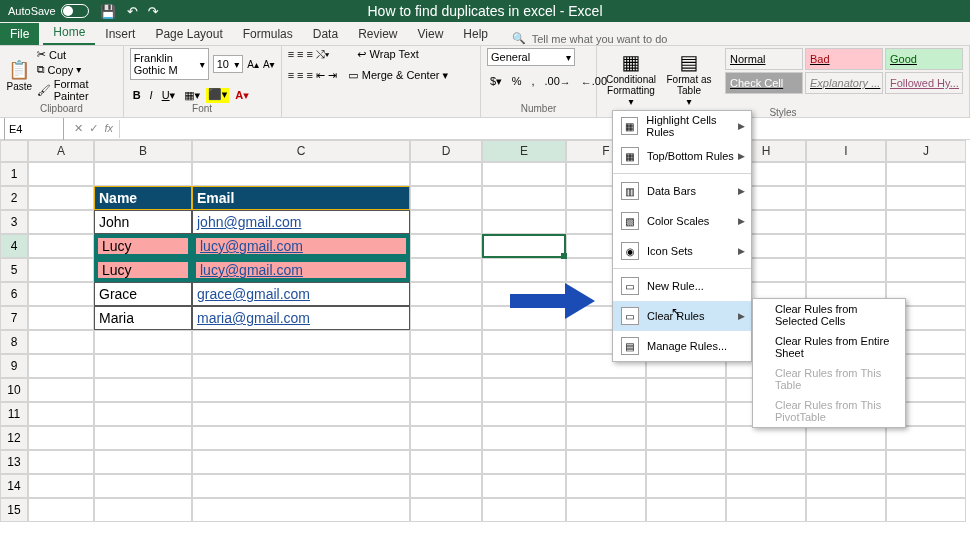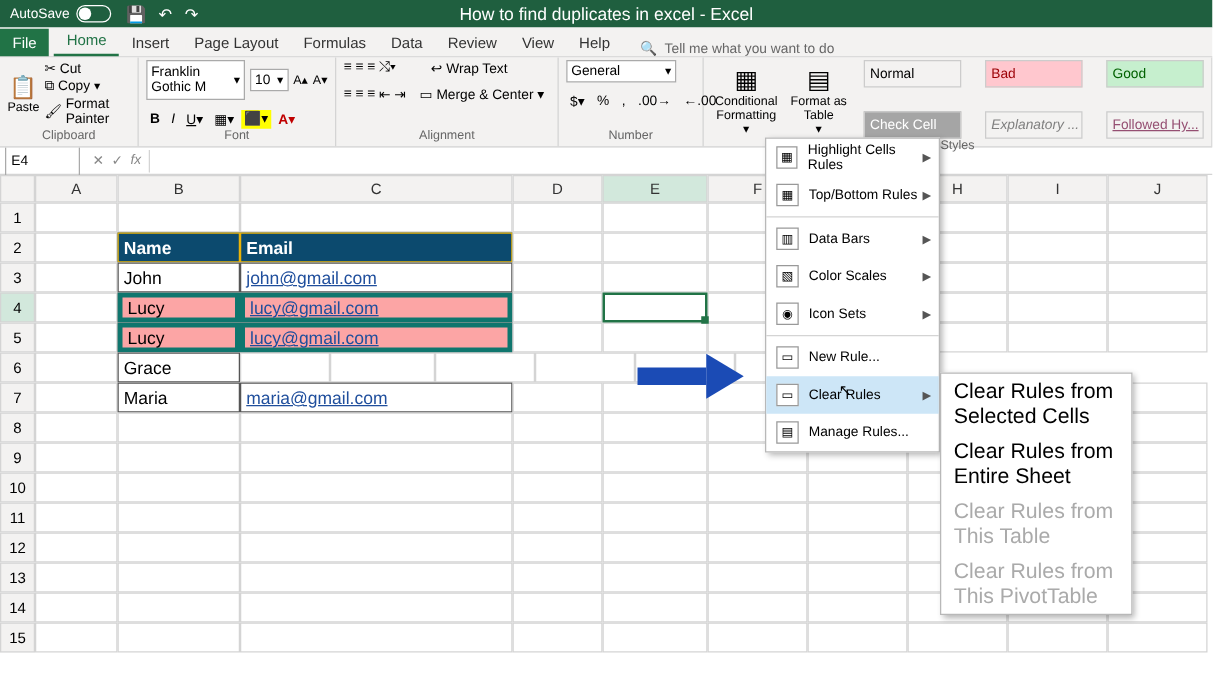--- a/index.html
+++ b/index.html
@@ -44,21 +44,21 @@
 .align-row { display:flex; gap:3px; }
 
 
 .num-top { display:flex; gap:3px; align-items:center; }
 .num-select { width:88px; height:18px; border:1px solid #aaa; background:#fff; padding:0 3px; font-size:11px; display:flex; align-items:center; justify-content:space-between;}
 
 
 .styles-big { display:flex; gap:2px; }
 .big-btn { display:flex; flex-direction:column; align-items:center; justify-content:center; width:56px; font-size:10px; text-align:center; line-height:1.1; padding-top:2px;}
 .big-btn .ico { font-size:20px; height:24px; display:flex; align-items:center;}
-.style-gallery { display: grid; grid-template-columns: repeat(3, 78px); grid-template-rows: 22px 22px; gap: 19px; margin-left:4px; }
+.style-gallery { display: grid; grid-template-columns: repeat(3, 78px); grid-template-rows: 22px 22px; gap: 2px; margin-left:4px;text-decoration:underline; }
 .style-cell { border:1px solid #ccc; display:flex; align-items:center; justify-content:flex-start; padding:0 4px; font-size:11px; overflow:hidden; white-space:nowrap; }
 
 
 .formula-bar { height: 22px; display:flex; align-items:center; border-bottom:1px solid #d4d4d4; font-size:11px; }
 .name-box { width:60px; height:18px; border:1px solid #aaa; margin: 0 4px; padding:17px 4px; display:flex; align-items:center;}
 .fb-btns { display:flex; gap:6px; color:#888; margin:0 6px;}
 .fx { font-style: italic; }
 
 
 .grid-wrap { position:relative; }
@@ -87,21 +87,21 @@
 
 .cf-menu { position:absolute; left:612px; top:110px; width:140px; background:#fff; border:1px solid #b8b8b8; box-shadow:2px 2px 5px rgba(0,0,0,0.3); font-size:11px; z-index:5;}
 .cf-item { display:flex; align-items:center; gap:8px; padding:6px 8px; position:relative;}
 .cf-item.rule { height:30px; }
 .cf-item.hover { background:#cde6f7; }
 .cf-sep { height:1px; background:#d4d4d4; margin:2px 0;}
 .cf-arrow { position:absolute; right:6px; font-size:9px; color:#555;}
 .cf-ico { width:18px; height:18px; border:1px solid #999; background:#fff; display:flex; align-items:center; justify-content:center; font-size:10px;}
 
 
-.sub-menu { position:absolute; left:752px; top:298px; width:154px; background:#fff; border:1px solid #b8b8b8; box-shadow:2px 2px 5px rgba(0,0,0,0.3); font-size:17px; z-index:6;}
+.sub-menu { position:absolute; left:752px; top:298px; width:154px; background:#fff; border:1px solid #b8b8b8; box-shadow:2px 2px 5px rgba(0,0,0,0.3); font-size:11px; z-index:6;padding-left:12px;}
 .sub-item { padding:4px 10px; }
 .sub-item.disabled { color:#aaa; }
 
 .col-E { background:#d2e8dc; }
 
 
 .wA{width:66px}.wB{width:98px}.wC{width:218px}.wD{width:72px}.wE{width:84px}.wX{width:80px}
 .tiny{font-size:10px;}
 </style>
 </head>
@@ -200,21 +200,20 @@
       </div>
       <div class="align-row" style="margin-top:4px;">
         <span>≡</span>
         <span>≡</span>
         <span>≡</span>
         <span>⇤</span>
         <span>⇥</span>
         <span style="margin-left:8px;">▭ <span>Merge &amp; Center</span> ▾</span>
       </div>
     </div>
-    <div class="group-label">Alignment</div>
   </div>
 
   <div class="group" style="width:116px">
     <div class="group-body" style="flex-direction:column;">
       <div class="num-top">
         <div class="num-select">
             <span>General</span>
             <span class="tiny">▾</span>
           </div>
       </div>
@@ -351,20 +350,23 @@
         <div class="cell wX"></div>
         <div class="cell wX"></div>
         <div class="cell wX"></div>
         <div class="cell wX"></div>
         <div class="cell wX"></div>
       </div>
       <div class="row">
         <div class="row-h">6</div>
         <div class="cell wA"></div>
         <div class="cell wB data-cell">Grace</div>
+        <div class="cell wC data-cell">
+          <a class="email">grace@gmail.com</a>
+        </div>
         <div class="cell wD"></div>
         <div class="cell wE"></div>
         <div class="cell wX"></div>
         <div class="cell wX"></div>
         <div class="cell wX"></div>
         <div class="cell wX"></div>
         <div class="cell wX"></div>
       </div>
       <div class="row">
         <div class="row-h">7</div>

